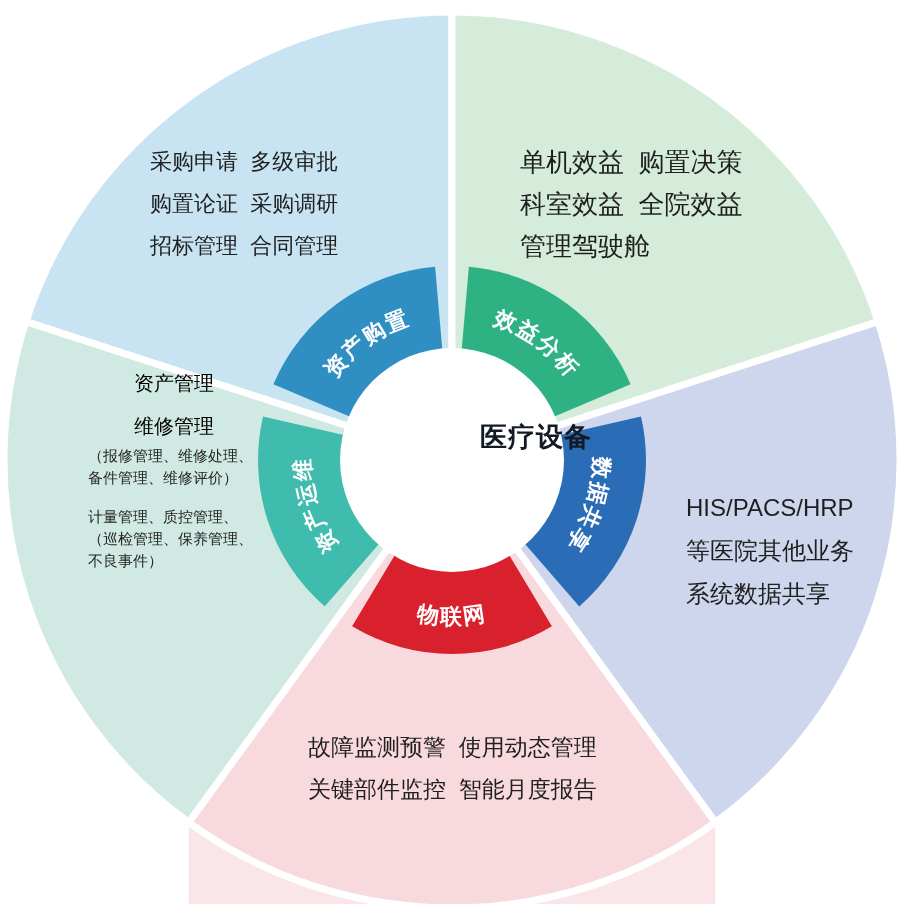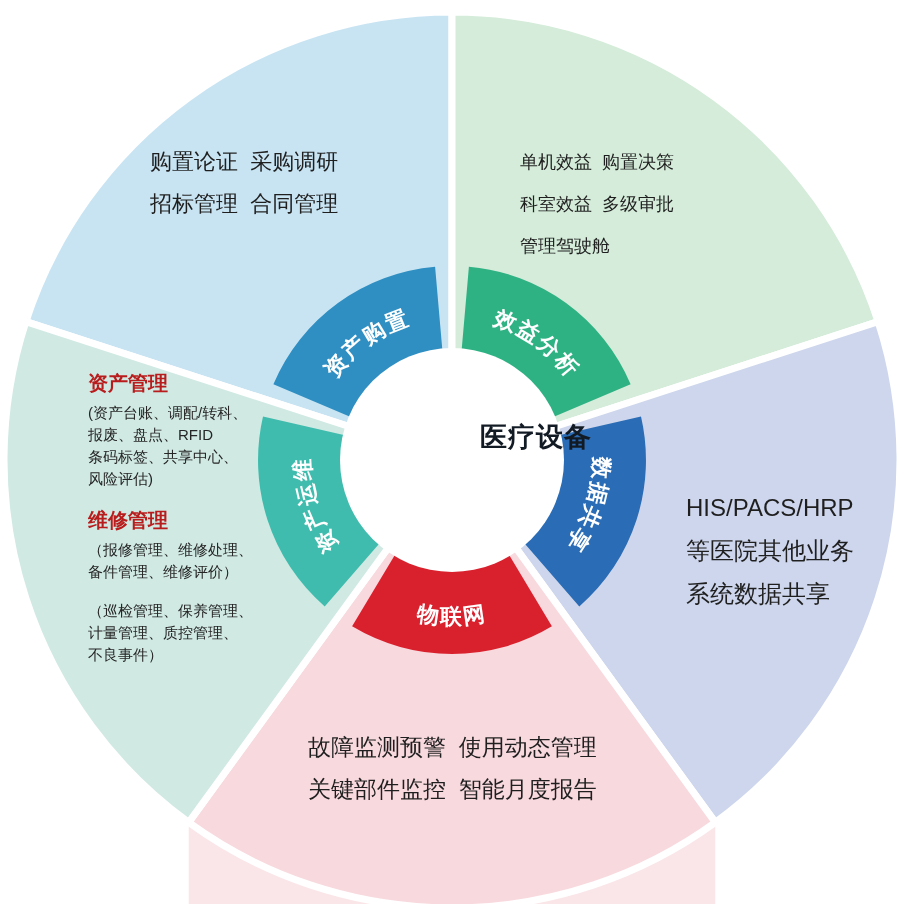--- a/index.html
+++ b/index.html
@@ -26,26 +26,26 @@
     text-align: right;
     font-size: 27px;
     font-weight: bold;
     line-height: 38px;
     color: #121a24;
     letter-spacing: 1px;
   }
   .sector-text { position: absolute; color: #1f1f1f; }
   .sector-text .line { white-space: pre; }
   .purchase  { left: 150px; top: 141px; font-size: 22px; line-height: 42px; }
-  .benefit   { left: 520px; top: 141px; font-size: 18px; line-height: 42px; }
+  .benefit   { left: 520px; top: 141px; font-size: 26px; line-height: 42px; }
   .datashare { left: 686px; top: 486px; font-size: 24px; line-height: 43px; }
   .iot       { left: 308px; top: 726px; font-size: 23px; line-height: 42px; }
   .operation { left: 88px;  top: 370px; width: 200px; }
   .operation .group { margin-bottom: 17px; }
-  .operation .heading { font-size: 20px; font-weight: bold; color: #b91c1c; margin-bottom: 6px; line-height: 26px; }
+  .operation .heading { font-size: 20px; font-weight: normal; color: #000000; margin-bottom: 6px; line-height: 26px; margin-left: 46px; }
   .operation .detail { font-size: 15px; line-height: 22px; color: #262626; }
 </style>
 </head>
 <body>
 
 <div class="stage">
 
   <svg class="wheel" width="904" height="904" viewBox="0 0 904 904">
       <path d="M 188.7 822.4 L 715.3 822.4 L 715.3 904 L 188.7 904 Z" fill="#fae6e9"></path>
       <path d="M 452 460 L 25.9 321.6 A 448 448 0 0 1 452.0 12.0 Z" fill="#c8e4f3" stroke="#ffffff" stroke-width="7" stroke-linejoin="round"></path>
@@ -65,62 +65,57 @@
       <text fill="#ffffff" text-anchor="middle"><textPath href="#labelpath-1" startOffset="50%" text-anchor="middle">效益分析</textPath></text>
       <path id="labelpath-2" d="M 590.4 428.1 A 142 142 0 0 1 545.2 567.2" fill="none"></path>
       <text fill="#ffffff" text-anchor="middle"><textPath href="#labelpath-2" startOffset="50%" text-anchor="middle">数据共享</textPath></text>
       <path id="labelpath-3" d="M 367.5 600.6 A 164 164 0 0 0 536.5 600.6" fill="none"></path>
       <text fill="#ffffff" text-anchor="middle"><textPath href="#labelpath-3" startOffset="50%" text-anchor="middle">物联网</textPath></text>
       <path id="labelpath-4" d="M 358.8 567.2 A 142 142 0 0 1 313.6 428.1" fill="none"></path>
       <text fill="#ffffff" text-anchor="middle"><textPath href="#labelpath-4" startOffset="50%" text-anchor="middle">资产运维</textPath></text>
     </svg>
 
   <div class="sector-text purchase">
+    <div class="line">采购申请  多级审批</div>
     <div class="line">购置论证  采购调研</div>
     <div class="line">招标管理  合同管理</div>
   </div>
 
   <div class="sector-text benefit">
     <div class="line">单机效益  购置决策</div>
-    <div class="line">科室效益  多级审批</div>
+    <div class="line">科室效益  全院效益</div>
     <div class="line">管理驾驶舱</div>
   </div>
 
   <div class="sector-text iot">
     <div class="line">故障监测预警  使用动态管理</div>
     <div class="line">关键部件监控  智能月度报告</div>
   </div>
 
   <div class="sector-text datashare">
     <div class="line">HIS/PACS/HRP</div>
     <div class="line">等医院其他业务</div>
     <div class="line">系统数据共享</div>
   </div>
 
   <div class="sector-text operation">
     <div class="group">
       <div class="heading">资产管理</div>
-      <div class="detail">
-        <div class="line">(资产台账、调配/转科、</div>
-        <div class="line">报废、盘点、RFID</div>
-        <div class="line">条码标签、共享中心、</div>
-        <div class="line">风险评估)</div>
-      </div>
     </div>
     <div class="group">
       <div class="heading">维修管理</div>
       <div class="detail">
         <div class="line">（报修管理、维修处理、</div>
         <div class="line">备件管理、维修评价）</div>
       </div>
     </div>
     <div class="group">
       <div class="detail">
+        <div class="line">计量管理、质控管理、</div>
         <div class="line">（巡检管理、保养管理、</div>
-        <div class="line">计量管理、质控管理、</div>
         <div class="line">不良事件）</div>
       </div>
     </div>
   </div>
 
   <div class="center-title">
     <div>医疗设备</div>
   </div>
 
 </div>

